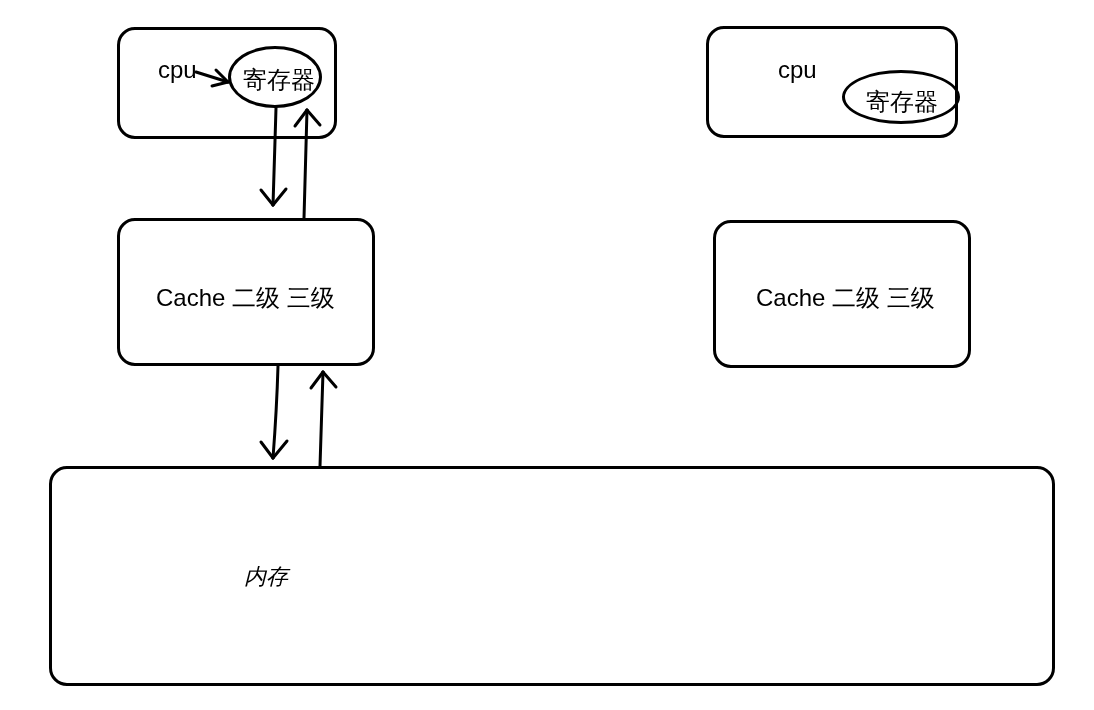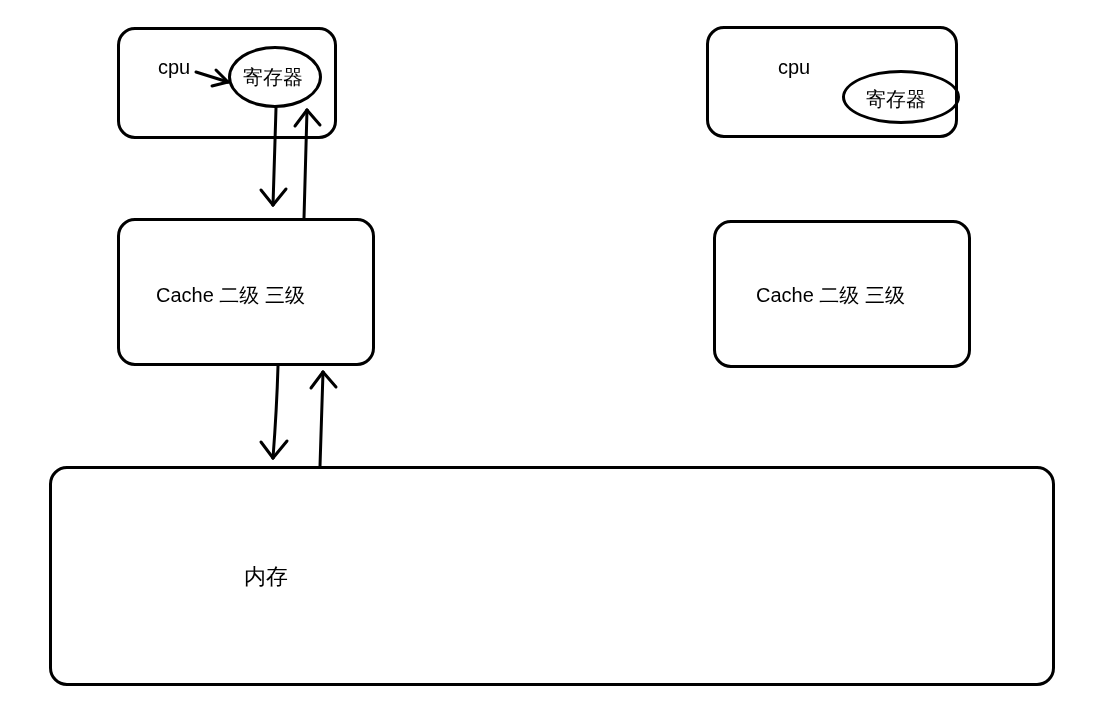--- a/index.html
+++ b/index.html
@@ -11,21 +11,21 @@
       font-family: Arial, sans-serif;
     }
     .box {
       position: absolute;
       border: 3px solid #000;
       border-radius: 18px;
       background: #fff;
     }
     .label {
       position: absolute;
-      font-size: 20px;
+      font-size: 24px;
       color: #000;
     }
     .ellipse {
       position: absolute;
       border: 3px solid #000;
       border-radius: 50%;
       background: #fff;
     }
     .ellipse.open {
       background: transparent;
@@ -52,21 +52,21 @@
 
 <div class="box" style="left:706px; top:26px; width:252px; height:112px;"></div>
 <span class="label" style="left:778px; top:56px;">cpu</span>
 <div class="ellipse open" style="left:842px; top:70px; width:118px; height:54px;"></div>
 <span class="label" style="left:866px; top:86px;">寄存器</span>
 
 <div class="box" style="left:713px; top:220px; width:258px; height:148px;"></div>
 <span class="label" style="left:756px; top:282px;">Cache 二级 三级</span>
 
 <div class="box" style="left:49px; top:466px; width:1006px; height:220px;"></div>
-<span class="label" style="left:244px; top:562px; font-size:22px;">内存</span>
+<span class="label" style="left:244px; top:562px; font-size:22px;font-style:italic;">内存</span>
 
 <svg class="overlay" viewBox="0 0 1094 710">
 
   <g stroke="#000" stroke-width="3" fill="none" stroke-linecap="round">
     <path d="M 196 72 L 228 82"></path>
     <path d="M 228 82 L 216 70"></path>
     <path d="M 228 82 L 212 86"></path>
   </g>
 
   <g stroke="#000" stroke-width="3" fill="none" stroke-linecap="round">

